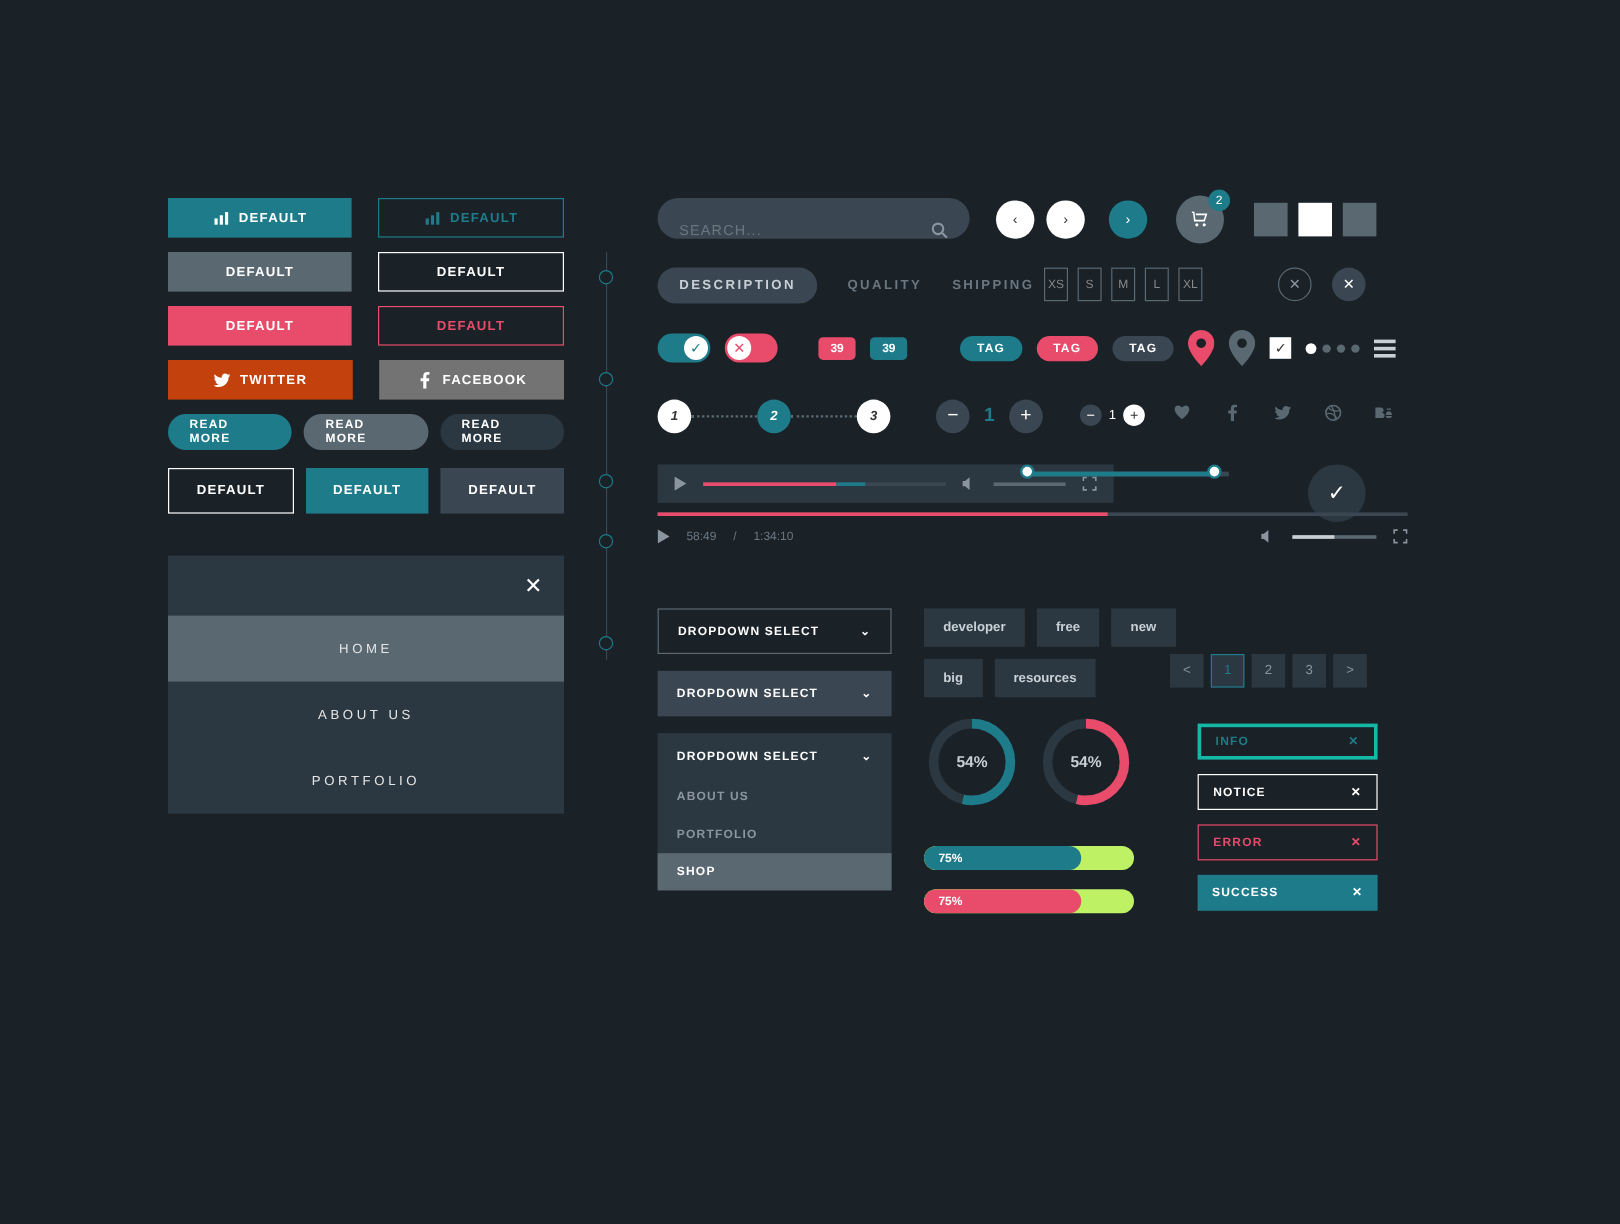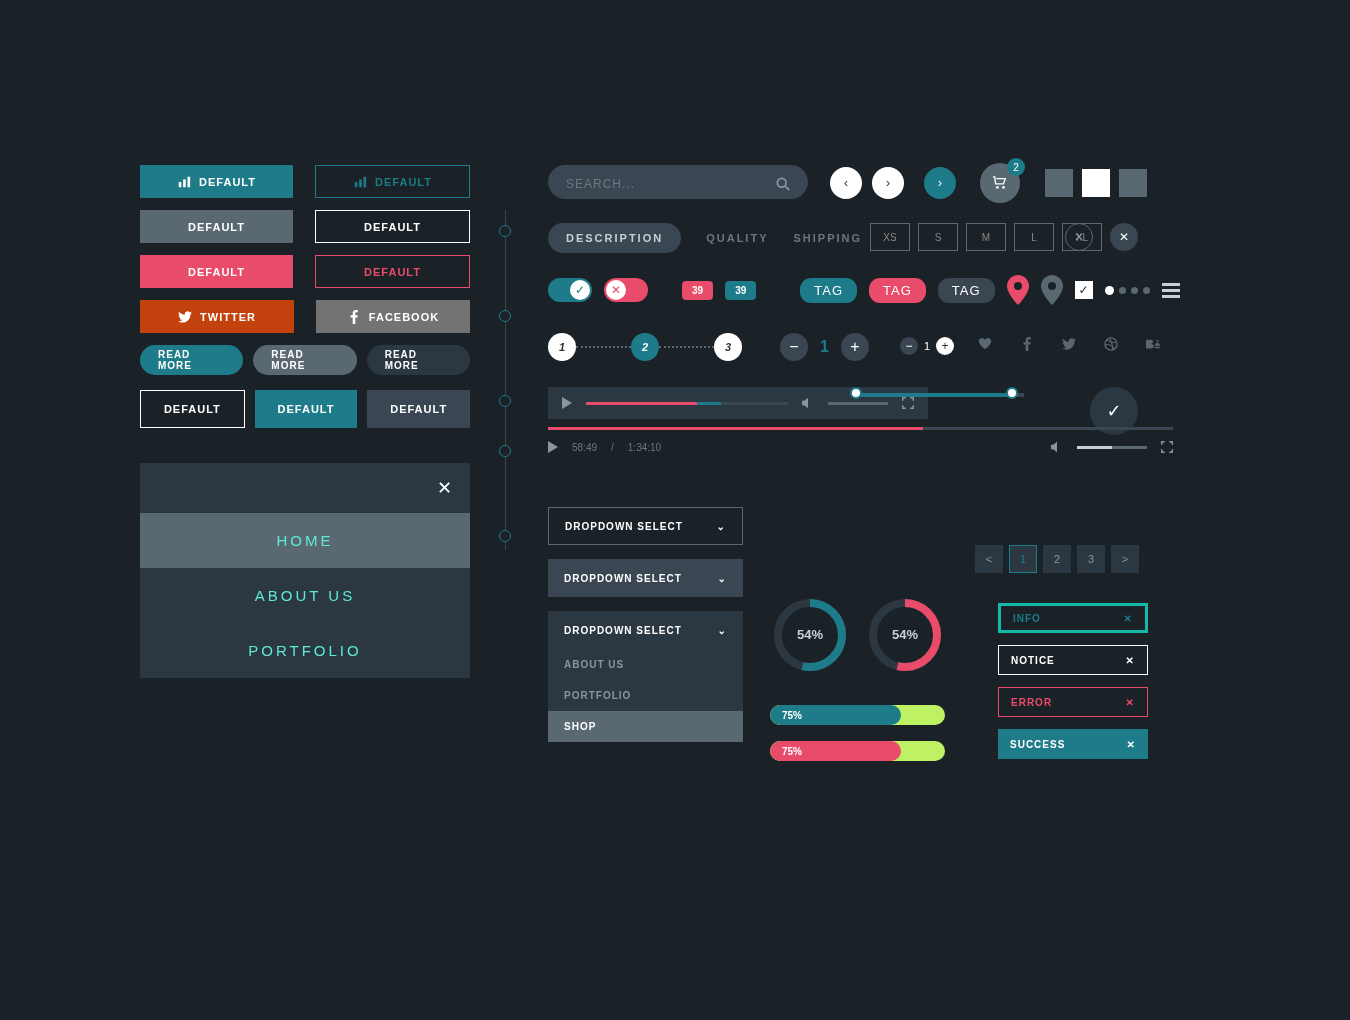--- a/index.html
+++ b/index.html
@@ -22,58 +22,58 @@
 .pill{height:30px;padding:0 18px;border-radius:15px;display:flex;align-items:center;font-size:10px;font-weight:bold;letter-spacing:1px}
 .sqrow{display:flex;gap:10px}
 .sq{flex:1;height:38px;display:flex;align-items:center;justify-content:center;font-size:11px;font-weight:bold;letter-spacing:1px}
 .sqW{border:1px solid #fff}
 .sqT{background:#1e7b8a}
 .sqG{background:#3a4651}
 
 
 .navmenu{position:absolute;left:0;top:298px;width:330px;background:#2c3841}
 .navX{text-align:right;padding:14px 18px;font-size:18px}
-.navitem{height:55px;display:flex;align-items:center;justify-content:center;font-size:15px;letter-spacing:3px;color:#5eead4}
+.navitem{height:55px;display:flex;align-items:center;justify-content:center;font-size:11px;letter-spacing:3px;color:#e5e5e5}
 .navitem.active{background:#5a6872}
 
 
 .tline{position:absolute;left:365px;top:45px;width:1px;height:340px;background:#3a4651}
 .tdot{position:absolute;left:-6px;width:12px;height:12px;border:1px solid #1e7b8a;border-radius:50%;background:#1a2127}
 
 
-.search{position:absolute;left:408px;top:0;width:260px;height:34px;background:#3a4651;border-radius:17px;display:flex;align-items:flex-start;padding:12px 18px;color:#6b7780;font-size:12px;letter-spacing:1px}
+.search{position:absolute;left:408px;top:0;width:260px;height:34px;background:#3a4651;border-radius:17px;display:flex;align-items:flex-end;padding:0 18px;color:#6b7780;font-size:12px;letter-spacing:1px}
 .search svg{margin-left:auto}
 .circbtn{width:32px;height:32px;border-radius:50%;display:flex;align-items:center;justify-content:center;position:absolute;top:2px}
 .cwhite{background:#fff;color:#333}
 .cteal{background:#1e7b8a;color:#fff}
 .cgray{background:#5a6872;color:#fff}
 .cartbadge{position:absolute;width:18px;height:18px;border-radius:50%;background:#1e7b8a;color:#fff;font-size:10px;display:flex;align-items:center;justify-content:center;top:-5px;right:-5px}
 .swatch{width:28px;height:28px;position:absolute;top:4px}
 
 
 .tabs{position:absolute;left:408px;top:58px;display:flex;align-items:center;gap:25px}
 .tab{font-size:11px;letter-spacing:2px;color:#6b7780;font-weight:bold}
 .tab.on{background:#3a4651;color:#c8d0d6;padding:9px 18px;border-radius:16px}
 .sizes{position:absolute;left:730px;top:58px;display:flex;gap:8px}
-.sizebox{width:40px;height:28px;border:1px solid #5a6872;display:flex;align-items:center;justify-content:center;font-size:10px;color:#888}
+.sizebox{width:20px;height:28px;border:1px solid #5a6872;display:flex;align-items:center;justify-content:center;font-size:10px;color:#888}
 .closebtn{width:28px;height:28px;border-radius:50%;display:flex;align-items:center;justify-content:center;position:absolute;top:58px}
 
 
 .row3{position:absolute;left:408px;top:110px;display:flex;align-items:center;gap:12px}
 .toggle{width:44px;height:24px;border-radius:12px;position:relative}
 .tog1{background:#1e7b8a}
 .tog2{background:#e94b6a}
 .tknob{width:20px;height:20px;border-radius:50%;background:#fff;position:absolute;top:2px;display:flex;align-items:center;justify-content:center}
 .badge{padding:4px 10px;border-radius:4px;font-size:10px;font-weight:bold;position:relative}
 .badge::after{content:'';position:absolute;bottom:-5px;left:50%;margin-left:-5px;border:5px solid transparent;border-top-color:inherit}
 .bpink{background:#e94b6a;color:#fff}
 .bpink::after{border-top-color:#e94b6a}
 .bteal{background:#1e7b8a;color:#fff}
 .bteal::after{border-top-color:#1e7b8a}
-.tag{padding:5px 14px;border-radius:11px;font-size:13px;font-weight:normal;letter-spacing:1px}
+.tag{padding:5px 14px;border-radius:11px;font-size:10px;font-weight:bold;letter-spacing:1px}
 .chk{width:18px;height:18px;background:#fff;display:flex;align-items:center;justify-content:center;color:#333;font-size:12px}
 .dots{display:flex;gap:5px;align-items:center}
 .dot{width:7px;height:7px;border-radius:50%;background:#5a6872}
 .dot.big{width:9px;height:9px;background:#fff}
 .hamb{display:flex;flex-direction:column;gap:3px}
 .hamb div{width:18px;height:3px;background:#c8d0d6}
 
 
 .steps{position:absolute;left:408px;top:168px;display:flex;align-items:center}
 .step{width:28px;height:28px;border-radius:50%;display:flex;align-items:center;justify-content:center;font-size:11px;font-weight:bold;font-style:italic}
@@ -440,20 +440,27 @@
     <div class="dd">
           <span>DROPDOWN SELECT</span>
           <span>⌄</span>
         </div>
     <div class="ddi"><span>ABOUT US</span></div>
     <div class="ddi"><span>PORTFOLIO</span></div>
     <div class="ddi sel"><span>SHOP</span></div>
   </div>
 </div>
 
+<div class="tagcloud">
+  <div class="tcitem"><span>developer</span></div>
+  <div class="tcitem"><span>free</span></div>
+  <div class="tcitem"><span>new</span></div>
+  <div class="tcitem"><span>big</span></div>
+  <div class="tcitem"><span>resources</span></div>
+</div>
 
 <div class="pages">
   <div class="pg">
         <span>&lt;</span>
       </div>
   <div class="pg on">
         <span>1</span>
       </div>
   <div class="pg">
         <span>2</span>

